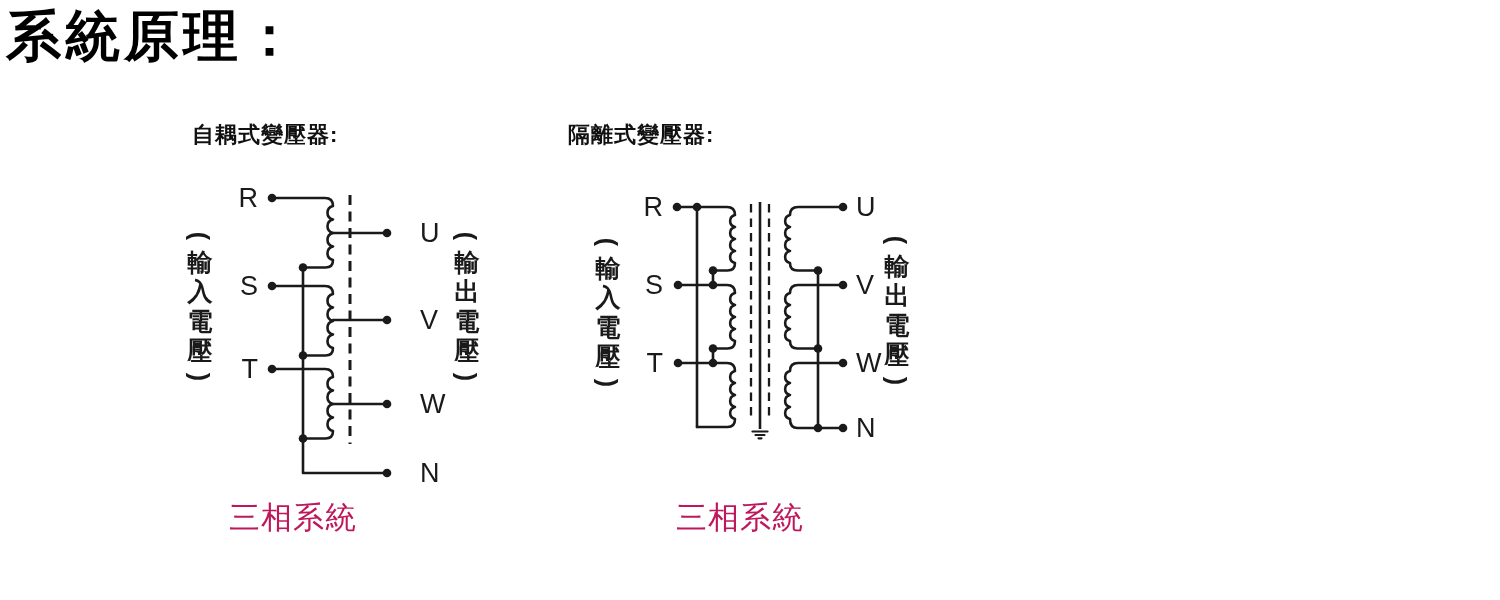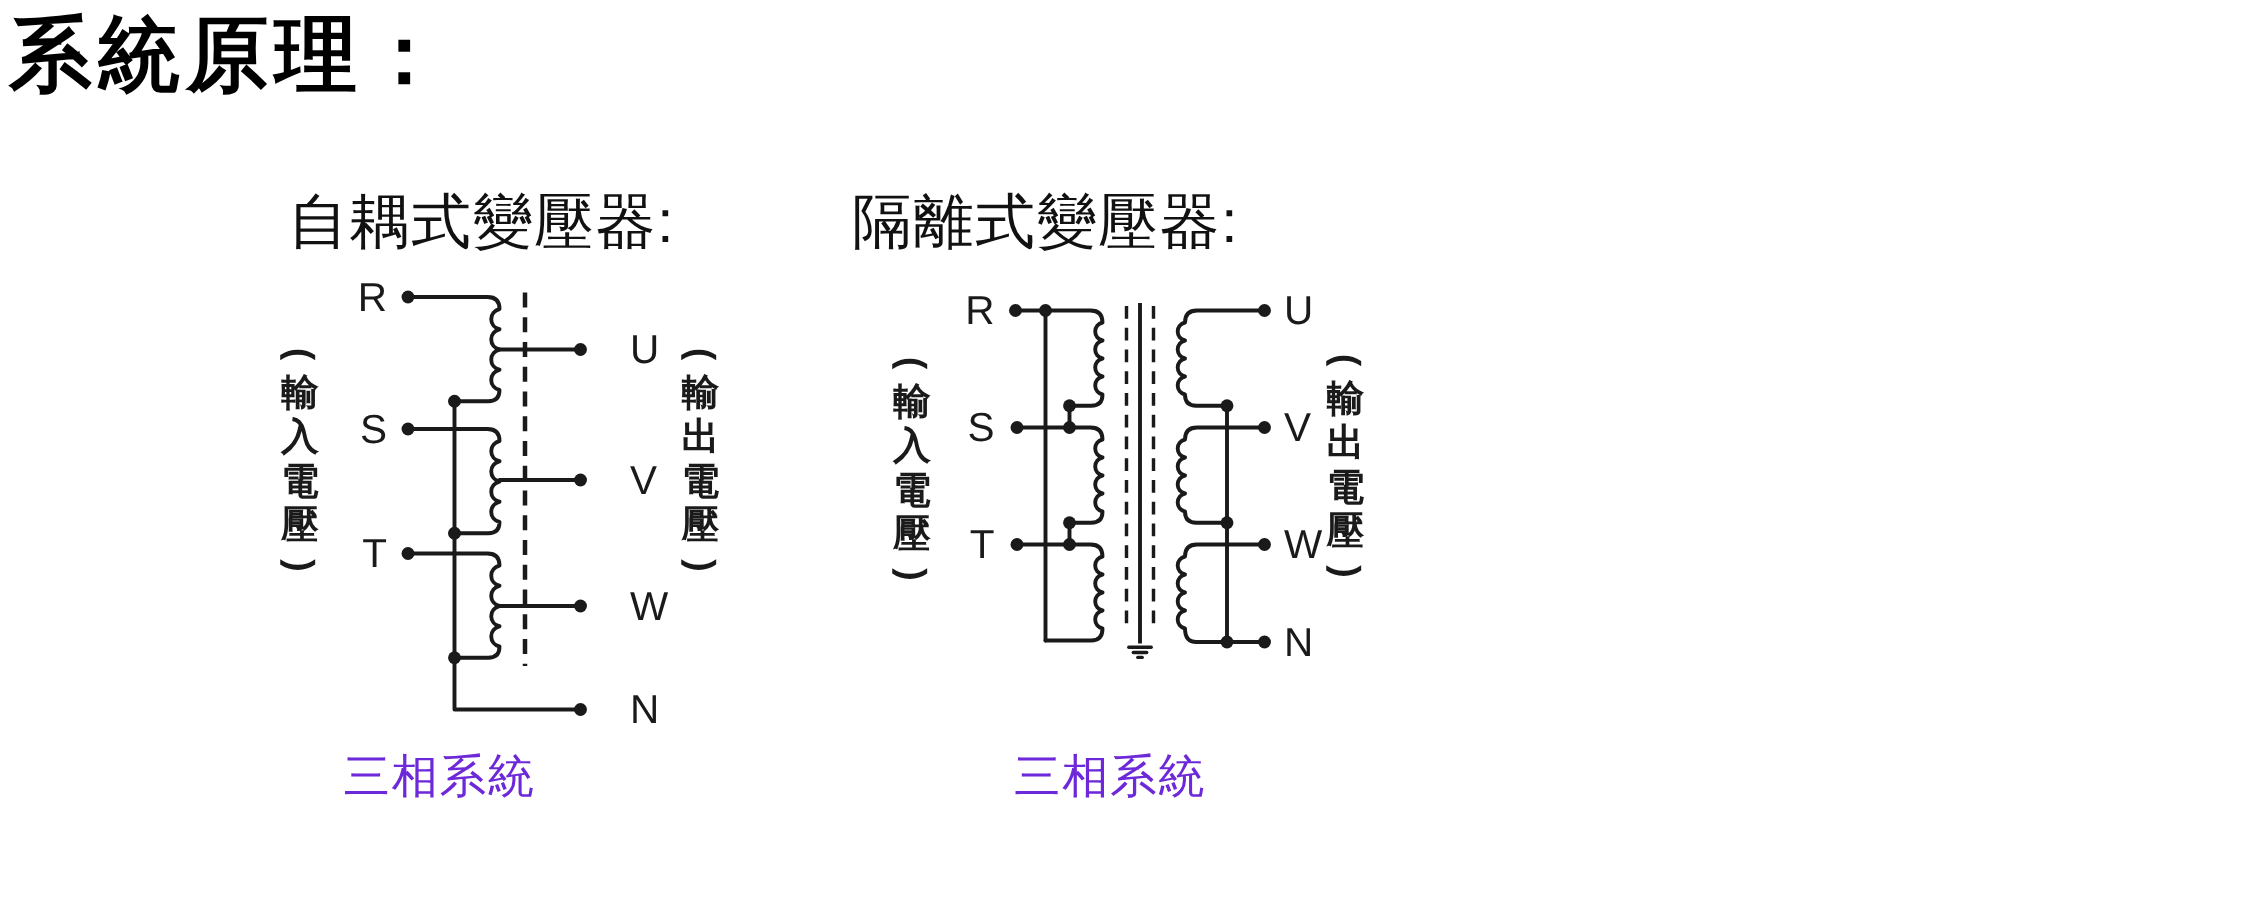--- a/index.html
+++ b/index.html
@@ -11,29 +11,29 @@
   }
   .abs { position:absolute; }
 
   #page-title {
     left:6px; top:0px;
     font-size:55px; font-weight:900; letter-spacing:4px;
     color:#000;
     white-space:nowrap;
   }
   .diagram-heading {
-    font-size:40px; font-weight:400; letter-spacing:1px;
+    font-size:22px; font-weight:700; letter-spacing:1px;
     color:#111; white-space:nowrap;
   }
   #heading-auto { left:192px; top:120px; }
   #heading-iso  { left:568px; top:120px; }
 
   .caption {
     font-size:31px; font-weight:500; letter-spacing:1px;
-    color:#6d28d9; white-space:nowrap;
+    color:#be185d; white-space:nowrap;
   }
   #caption-auto { left:229px; top:497px; }
   #caption-iso  { left:676px; top:497px; }
 
   .vlabel {
     position:absolute;
     display:flex; flex-direction:column; align-items:center;
     color:#1a1a1a;
   }
   .vparen {

